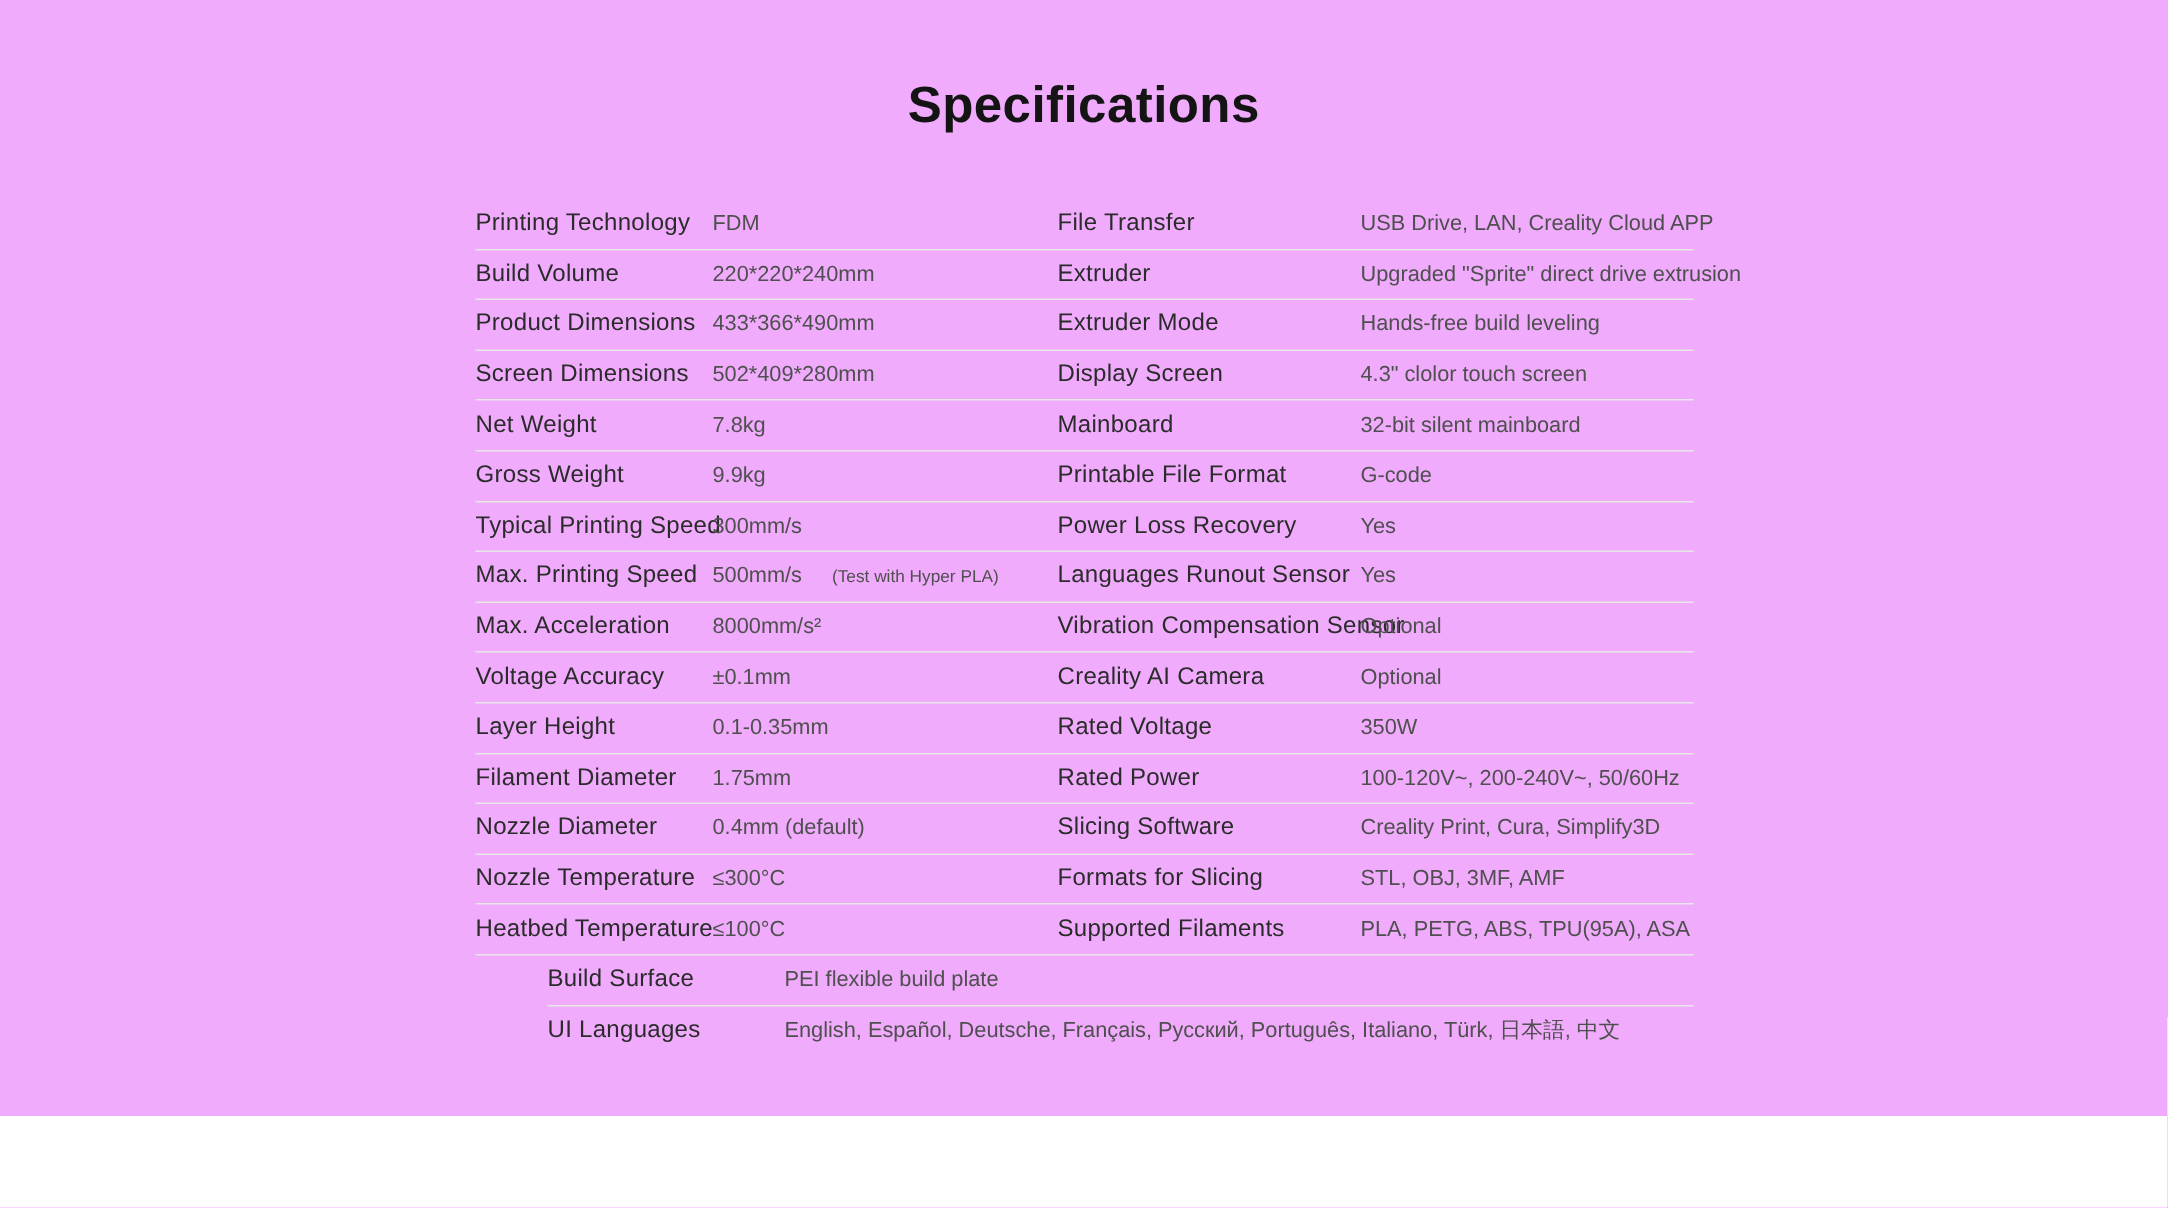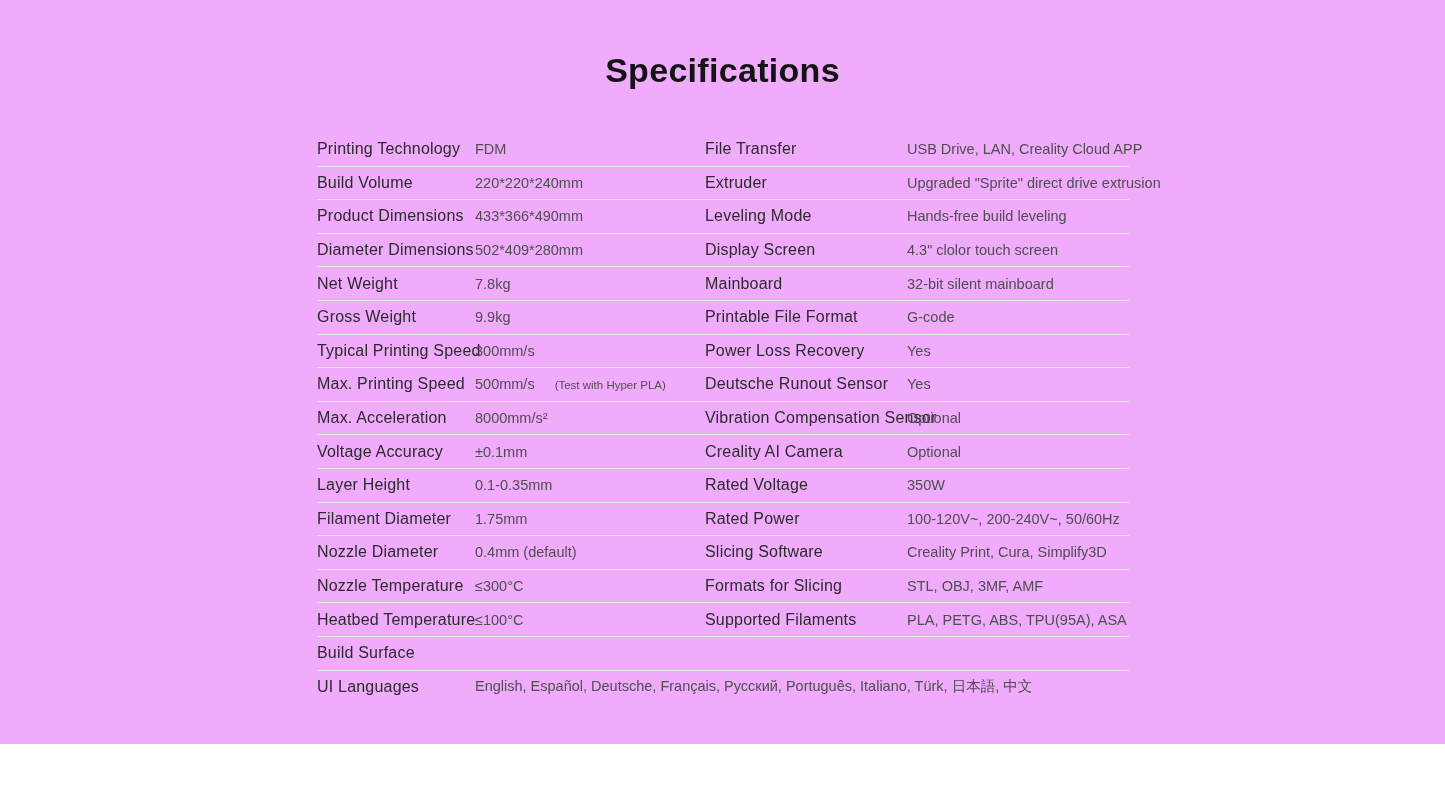--- a/index.html
+++ b/index.html
@@ -32,20 +32,21 @@
   }
   .row {
     display:grid;
     grid-template-columns:158px 230px 202px 222px;
     align-items:center;
     height:32.6px;
     border-bottom:1px solid #e7e7e7;
   }
   .row.wide {
     grid-template-columns:158px 654px;
+    margin-left:48px;
   }
   .row:last-child { border-bottom:none; }
   .label {
     font-size:16px;
     font-weight:400;
     letter-spacing:0.2px;
     color:#2b2b2b;
     white-space:nowrap;
   }
   .value {
@@ -74,25 +75,25 @@
       </div>
       <div class="row">
         <div class="label"><span>Build Volume</span></div>
         <div class="value"><span>220*220*240mm</span></div>
         <div class="label"><span>Extruder</span></div>
         <div class="value"><span>Upgraded "Sprite" direct drive extrusion</span></div>
       </div>
       <div class="row">
         <div class="label"><span>Product Dimensions</span></div>
         <div class="value"><span>433*366*490mm</span></div>
-        <div class="label"><span>Leveling Mode</span></div>
+        <div class="label"><span>Extruder Mode</span></div>
         <div class="value"><span>Hands-free build leveling</span></div>
       </div>
       <div class="row">
-        <div class="label"><span>Diameter Dimensions</span></div>
+        <div class="label"><span>Screen Dimensions</span></div>
         <div class="value"><span>502*409*280mm</span></div>
         <div class="label"><span>Display Screen</span></div>
         <div class="value"><span>4.3" clolor touch screen</span></div>
       </div>
       <div class="row">
         <div class="label"><span>Net Weight</span></div>
         <div class="value"><span>7.8kg</span></div>
         <div class="label"><span>Mainboard</span></div>
         <div class="value"><span>32-bit silent mainboard</span></div>
       </div>
@@ -104,21 +105,21 @@
       </div>
       <div class="row">
         <div class="label"><span>Typical Printing Speed</span></div>
         <div class="value"><span>300mm/s</span></div>
         <div class="label"><span>Power Loss Recovery</span></div>
         <div class="value"><span>Yes</span></div>
       </div>
       <div class="row">
         <div class="label"><span>Max. Printing Speed</span></div>
         <div class="value"><span>500mm/s</span><span class="note">(Test with Hyper PLA)</span></div>
-        <div class="label"><span>Deutsche Runout Sensor</span></div>
+        <div class="label"><span>Languages Runout Sensor</span></div>
         <div class="value"><span>Yes</span></div>
       </div>
       <div class="row">
         <div class="label"><span>Max. Acceleration</span></div>
         <div class="value"><span>8000mm/s²</span></div>
         <div class="label"><span>Vibration Compensation Sensor</span></div>
         <div class="value"><span>Optional</span></div>
       </div>
       <div class="row">
         <div class="label"><span>Voltage Accuracy</span></div>
@@ -151,19 +152,20 @@
         <div class="value"><span>STL, OBJ, 3MF, AMF</span></div>
       </div>
       <div class="row">
         <div class="label"><span>Heatbed Temperature</span></div>
         <div class="value"><span>≤100°C</span></div>
         <div class="label"><span>Supported Filaments</span></div>
         <div class="value"><span>PLA, PETG, ABS, TPU(95A), ASA</span></div>
       </div>
       <div class="row wide">
         <div class="label"><span>Build Surface</span></div>
+        <div class="value"><span>PEI flexible build plate</span></div>
       </div>
       <div class="row wide">
         <div class="label"><span>UI Languages</span></div>
         <div class="value"><span>English, Español, Deutsche, Français, Русский, Português, Italiano, Türk, 日本語, 中文</span></div>
       </div>
     </div>
 </div>
 
 </body></html>

